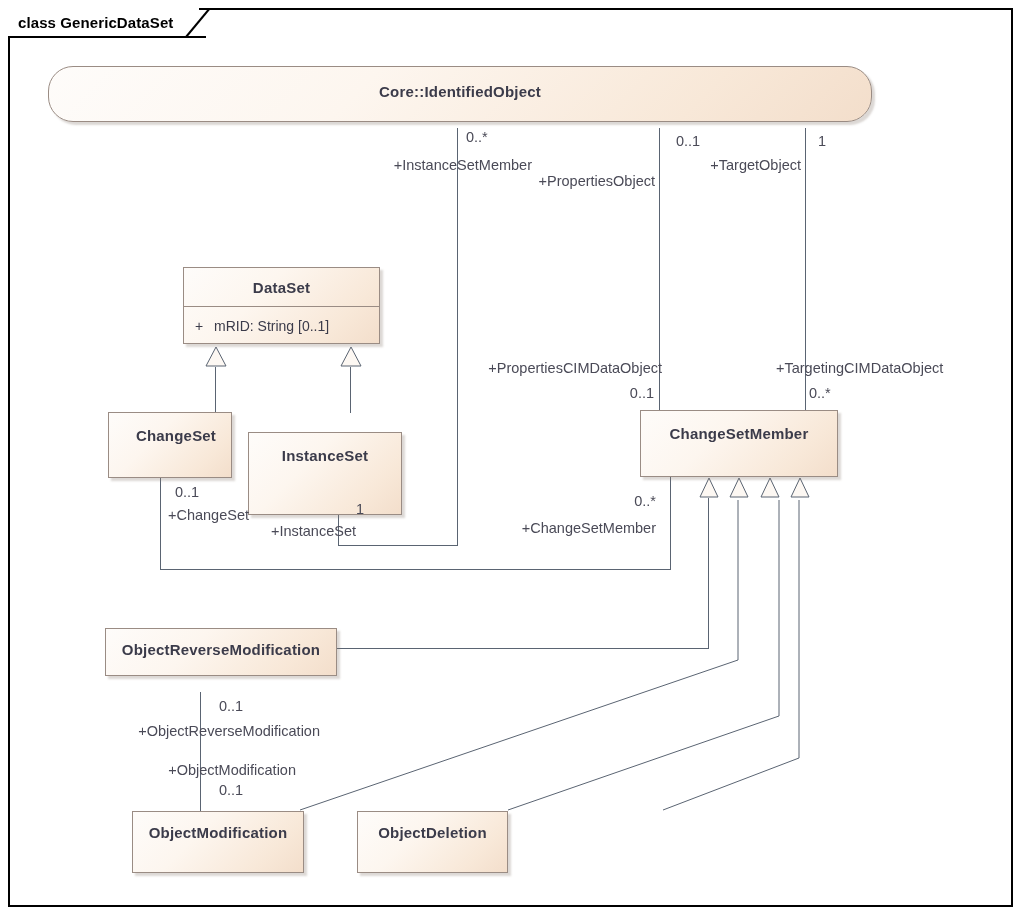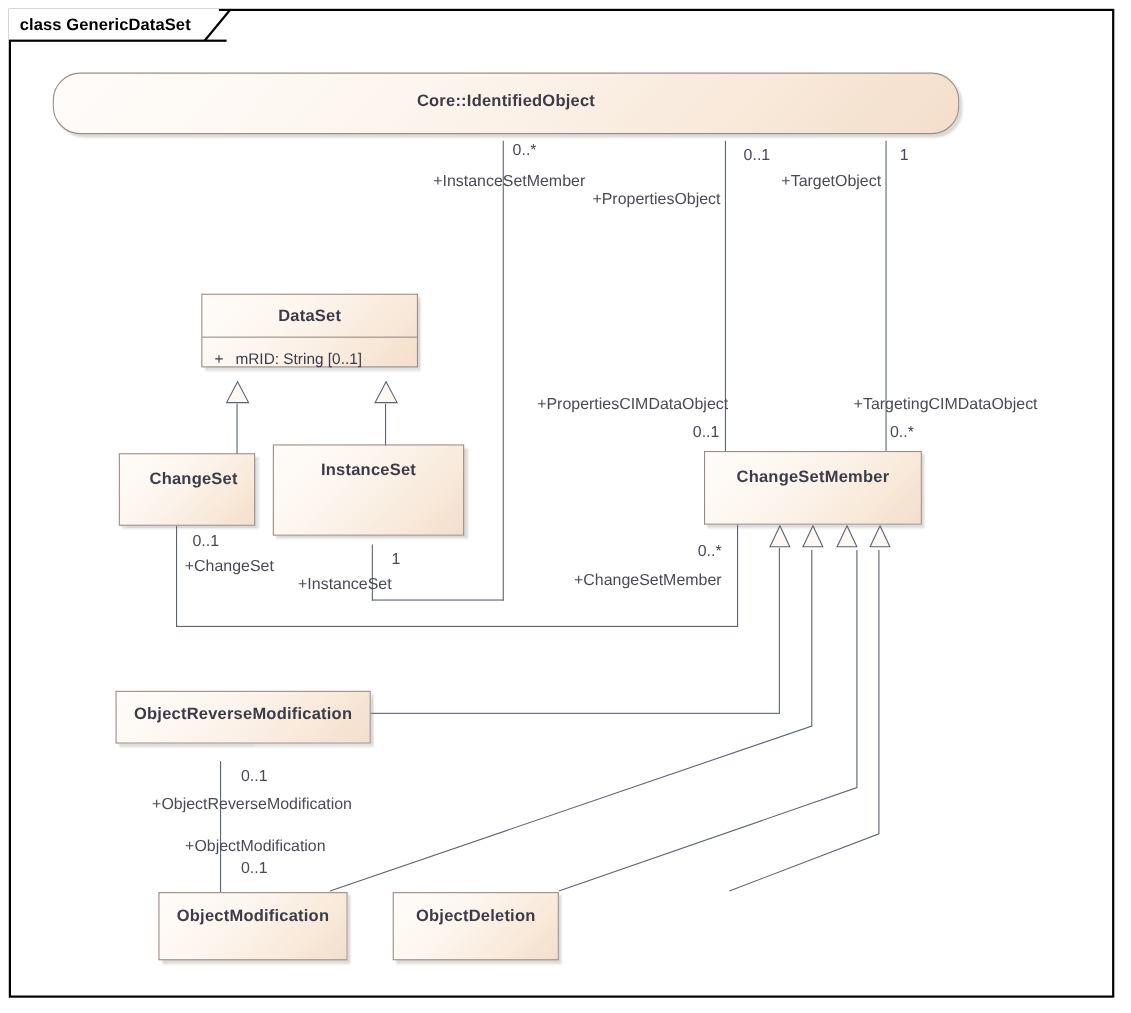--- a/index.html
+++ b/index.html
@@ -183,46 +183,46 @@
     <polyline points="23,312 159,260 159,2" fill="none" stroke="#5a6472" stroke-width="1"></polyline>
   </svg>
   <svg class="tri" style="left:790px; top:477px; width:20px; height:22px;" viewBox="0 0 20 22">
     <polygon points="10,1 19,20 1,20" fill="#fdf8f3" stroke="#5a6472" stroke-width="1"></polygon>
   </svg>
 
   <div class="cls" style="left:48px; top:66px; width:824px; height:56px;border-radius:25px;">
     <div class="cls-name" style="padding-top:16px;">Core::IdentifiedObject</div>
   </div>
 
-  <div class="cls" style="left:183px; top:267px; width:197px; height:67px;">
+  <div class="cls" style="left:183px; top:267px; width:197px; height:77px;">
     <div class="cls-name small-pad">DataSet</div>
     <div class="cls-sep" style="top:38px;"></div>
     <div class="cls-attr" style="top:45px; height:26px;">
       <span class="vis">+</span>
       <span>mRID: String [0..1]</span>
     </div>
   </div>
 
   <div class="cls" style="left:108px; top:412px; width:124px; height:66px;padding-left:12px;">
     <div class="cls-name" style="padding-top:14px;">ChangeSet</div>
   </div>
 
-  <div class="cls" style="left:248px; top:404px; width:174px; height:83px;">
+  <div class="cls" style="left:248px; top:432px; width:154px; height:83px;">
     <div class="cls-name" style="padding-top:14px;">InstanceSet</div>
   </div>
 
   <div class="cls" style="left:640px; top:410px; width:198px; height:67px;">
     <div class="cls-name" style="padding-top:14px;">ChangeSetMember</div>
   </div>
 
   <div class="cls" style="left:105px; top:628px; width:232px; height:48px;">
     <div class="cls-name" style="padding-top:12px;">ObjectReverseModification</div>
   </div>
 
-  <div class="cls" style="left:144px; top:811px; width:172px; height:62px;">
+  <div class="cls" style="left:132px; top:811px; width:172px; height:62px;">
     <div class="cls-name" style="padding-top:12px;">ObjectModification</div>
   </div>
 
   <div class="cls" style="left:357px; top:811px; width:151px; height:62px;">
     <div class="cls-name" style="padding-top:12px;">ObjectDeletion</div>
   </div>
 
 
   <div class="lbl" style="left:466px; top:129px;">0..*</div>
   <div class="lbl r" style="left:196px; top:157px; width:336px;">+InstanceSetMember</div>

